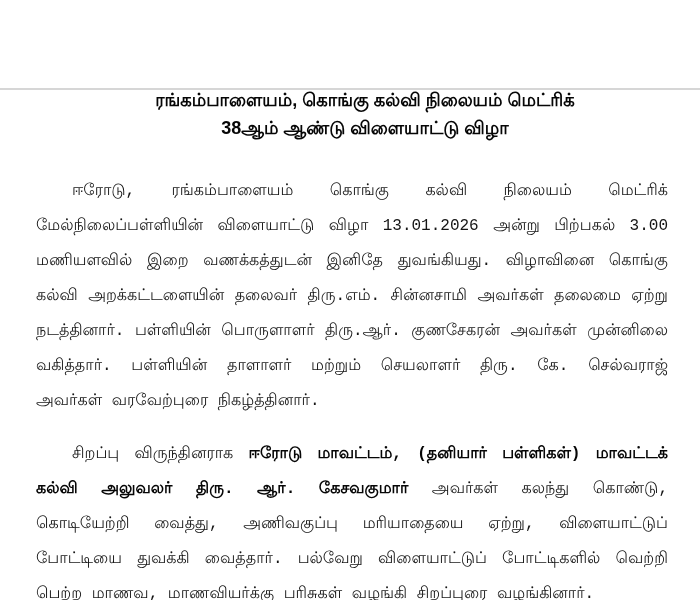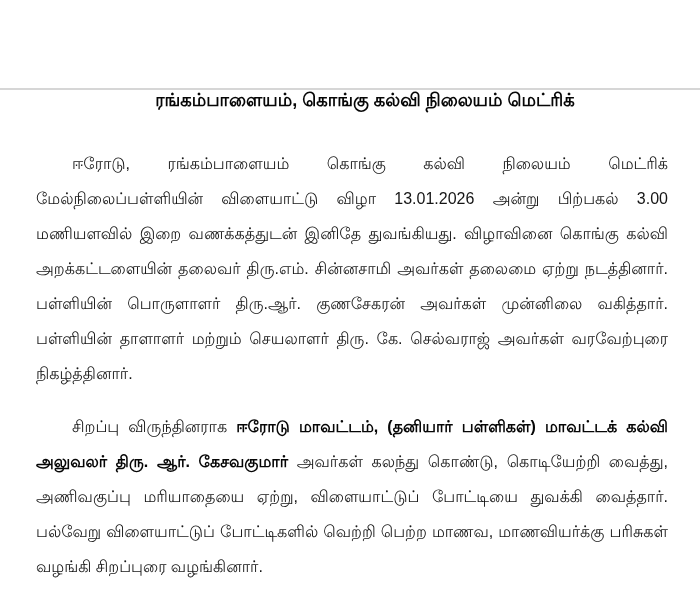--- a/index.html
+++ b/index.html
@@ -33,34 +33,35 @@
     color: #060606;
   }
   .doc-title .title-line { display: block; padding-left: 30px; }
   .doc-body {
     margin-left: 36px;
     margin-right: 32px;
     text-align: justify;
     font-size: 16px;
     line-height: 35px;
   }
-  .para { text-indent: 36px; }
+  .para { text-indent: 36px; font-family: Liberation Mono, monospace; }
   .para-1 { margin-top: 32px; }
   .para-2 { margin-top: 18px; }
   .bold-inline { font-weight: bold; color: #060606; }
 </style>
 </head>
 <body>
 
 <div class="doc-page">
 
   <div class="top-divider" style="background: rgb(214, 214, 214);"></div>
 
   <h1 class="doc-title">
     <span class="title-line">ரங்கம்பாளையம், கொங்கு கல்வி நிலையம் மெட்ரிக்</span>
+    <span class="title-line">38ஆம் ஆண்டு விளையாட்டு விழா</span>
   </h1>
 
   <div class="doc-body">
     <p class="para para-1">ஈரோடு, ரங்கம்பாளையம் கொங்கு கல்வி நிலையம் மெட்ரிக் மேல்நிலைப்பள்ளியின் விளையாட்டு விழா 13.01.2026 அன்று பிற்பகல் 3.00 மணியளவில் இறை வணக்கத்துடன் இனிதே துவங்கியது.  விழாவினை கொங்கு கல்வி அறக்கட்டளையின் தலைவர் திரு.எம். சின்னசாமி அவர்கள் தலைமை  ஏற்று நடத்தினார். பள்ளியின் பொருளாளர் திரு.ஆர். குணசேகரன் அவர்கள் முன்னிலை வகித்தார்.  பள்ளியின் தாளாளர் மற்றும் செயலாளர் திரு. கே. செல்வராஜ் அவர்கள் வரவேற்புரை  நிகழ்த்தினார்.</p>
 
     <p class="para para-2"><span>சிறப்பு விருந்தினராக </span><span class="bold-inline">ஈரோடு மாவட்டம், (தனியார் பள்ளிகள்) மாவட்டக் கல்வி அலுவலர்  திரு. ஆர். கேசவகுமார்</span><span> அவர்கள் கலந்து கொண்டு, கொடியேற்றி வைத்து, அணிவகுப்பு மரியாதையை ஏற்று, விளையாட்டுப் போட்டியை துவக்கி வைத்தார்.  பல்வேறு விளையாட்டுப் போட்டிகளில் வெற்றி பெற்ற மாணவ, மாணவியர்க்கு  பரிசுகள் வழங்கி சிறப்புரை வழங்கினார்.</span></p>
   </div>
 
 </div>
 

